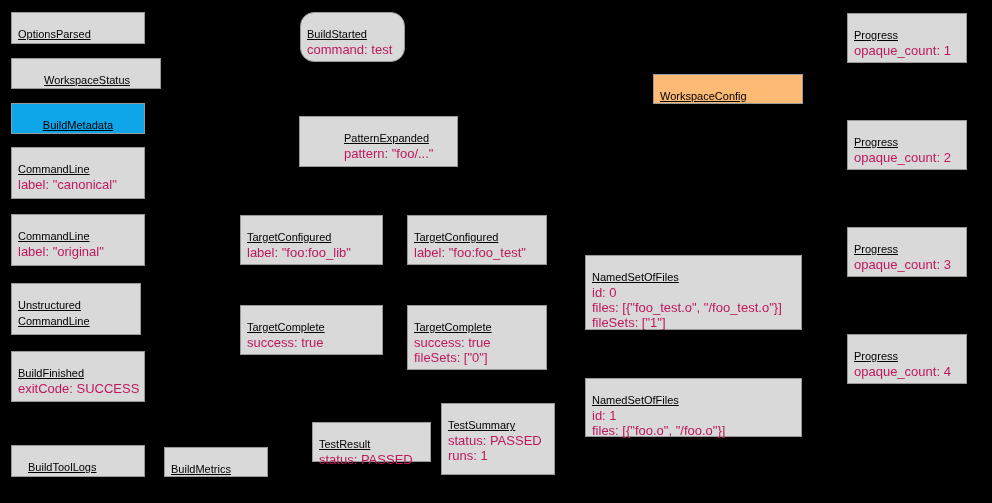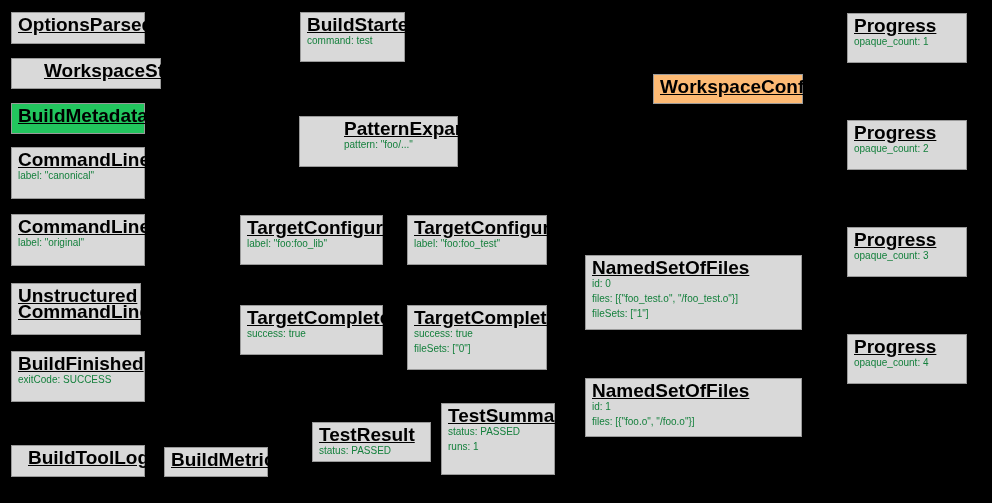--- a/index.html
+++ b/index.html
@@ -17,51 +17,52 @@
     font-family: "Liberation Sans", sans-serif;
   }
   .node {
     position: absolute;
     background: #d9d9d9;
     border: 1px solid #9a9a9a;
     box-sizing: border-box;
     padding: 4px 6px 5px 6px;
   }
   .node-title {
-    font-size: 19px;
-    font-weight: bold;
+    font-size: 11px;
+    font-weight: normal;
     color: #000000;
     text-decoration: underline;
     line-height: 16px;
     display: block;
     white-space: nowrap;
+    margin-top: 9px;
   }
   .node-title.wrap {
     white-space: normal;
   }
   .node-field {
-    font-size: 10px;
+    font-size: 13px;
     font-weight: normal;
-    color: #15803d;
+    color: #be185d;
     line-height: 15px;
     display: block;
     white-space: nowrap;
   }
 </style>
 </head>
 <body>
 
 <div id="canvas" style="width: 992px; height: 503px; background: rgb(0, 0, 0);">
     <div class="node" style="left: 11px; top: 12px; width: 134px; height: 32px; background: rgb(217, 217, 217); border-color: rgb(154, 154, 154);">
       <span class="node-title">OptionsParsed</span>
     </div>
     <div class="node" style="left: 11px; top: 58px; width: 150px; height: 31px; background: rgb(217, 217, 217); border-color: rgb(154, 154, 154); padding-left: 32px;">
       <span class="node-title">WorkspaceStatus</span>
     </div>
-    <div class="node" style="left: 11px; top: 103px; width: 134px; height: 31px; background: #22c55e; border-color: rgb(154, 154, 154);">
+    <div class="node" style="left: 11px; top: 103px; width: 134px; height: 31px; background: #0ea5e9; border-color: rgb(154, 154, 154); text-align: center;">
       <span class="node-title">BuildMetadata</span>
     </div>
     <div class="node" style="left: 11px; top: 147px; width: 134px; height: 52px; background: rgb(217, 217, 217); border-color: rgb(154, 154, 154);">
       <span class="node-title">CommandLine</span>
       <span class="node-field">label: "canonical"</span>
     </div>
     <div class="node" style="left: 11px; top: 214px; width: 134px; height: 52px; background: rgb(217, 217, 217); border-color: rgb(154, 154, 154);">
       <span class="node-title">CommandLine</span>
       <span class="node-field">label: "original"</span>
     </div>
@@ -71,21 +72,21 @@
     <div class="node" style="left: 11px; top: 351px; width: 134px; height: 51px; background: rgb(217, 217, 217); border-color: rgb(154, 154, 154);">
       <span class="node-title">BuildFinished</span>
       <span class="node-field">exitCode: SUCCESS</span>
     </div>
     <div class="node" style="left: 11px; top: 445px; width: 134px; height: 32px; background: rgb(217, 217, 217); border-color: rgb(154, 154, 154); padding-left: 16px;">
       <span class="node-title">BuildToolLogs</span>
     </div>
     <div class="node" style="left: 164px; top: 447px; width: 104px; height: 30px; background: rgb(217, 217, 217); border-color: rgb(154, 154, 154);">
       <span class="node-title">BuildMetrics</span>
     </div>
-    <div class="node" style="left: 300px; top: 12px; width: 105px; height: 50px; background: rgb(217, 217, 217); border-color: rgb(154, 154, 154);">
+    <div class="node" style="left: 300px; top: 12px; width: 105px; height: 50px; background: rgb(217, 217, 217); border-color: rgb(154, 154, 154); border-radius: 14px;">
       <span class="node-title">BuildStarted</span>
       <span class="node-field">command: test</span>
     </div>
     <div class="node" style="left: 299px; top: 116px; width: 159px; height: 51px; background: rgb(217, 217, 217); border-color: rgb(154, 154, 154); padding-left: 44px;">
       <span class="node-title">PatternExpanded</span>
       <span class="node-field">pattern: "foo/..."</span>
     </div>
     <div class="node" style="left: 240px; top: 215px; width: 143px; height: 50px; background: rgb(217, 217, 217); border-color: rgb(154, 154, 154);">
       <span class="node-title">TargetConfigured</span>
       <span class="node-field">label: "foo:foo_lib"</span>

